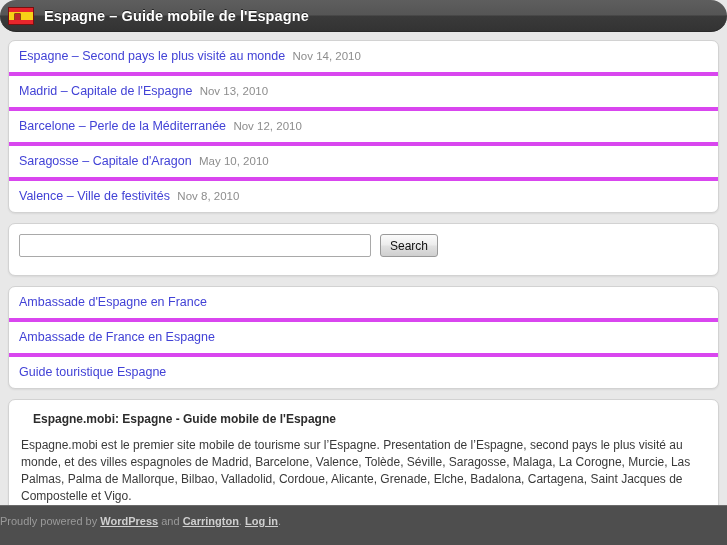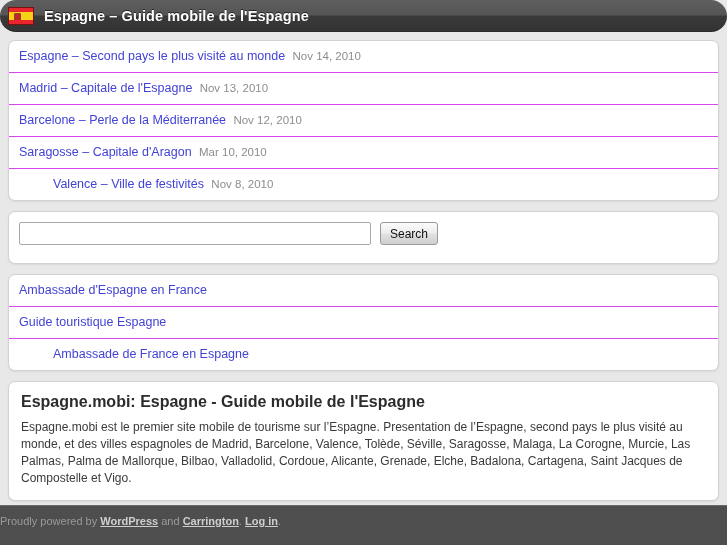--- a/index.html
+++ b/index.html
@@ -70,25 +70,25 @@
     border: 1px solid #d2d2d2;
     border-radius: 7px;
     box-shadow: 0 1px 2px rgba(0,0,0,0.07);
     margin-bottom: 10px;
     overflow: hidden;
   }
 
   
   .row {
     padding: 7px 10px 8px 10px;
-    border-bottom: 1px solid #d946ef;
+    border-bottom: 4px solid #d946ef;
     line-height: 16px;
     white-space: nowrap;
   }
-  .row:last-child { border-bottom: none; margin-left: 34px; }
+  .row:last-child { border-bottom: none; }
   .row-link {
     color: #4242d6;
     text-decoration: none;
     font-size: 12.5px;
   }
   .row-date {
     color: #8d8d8d;
     font-size: 11.5px;
     margin-left: 4px;
   }
@@ -125,24 +125,24 @@
     border-radius: 3px;
     background: linear-gradient(to bottom, #fbfbfb 0%, #ededed 45%, #e0e0e0 55%, #cfcfcf 100%);
     cursor: pointer;
   }
 
   
   #description-card {
     padding: 11px 12px 13px 12px;
   }
   #description-title {
-    font-size: 16px;
+    font-size: 12px;
     font-weight: bold;
     color: #2c2c2c;
-    margin: 0 0 9px 0;
+    margin: 0 0 9px 12px;
     line-height: 17px;
   }
   #description-body {
     margin: 0;
     font-size: 12px;
     line-height: 17px;
     color: #3a3a3a;
   }
 
   
@@ -187,44 +187,44 @@
     <div class="row">
       <a class="row-link" href="#">Madrid – Capitale de l'Espagne</a>
       <span class="row-date">Nov 13, 2010</span>
     </div>
     <div class="row">
       <a class="row-link" href="#">Barcelone – Perle de la Méditerranée</a>
       <span class="row-date">Nov 12, 2010</span>
     </div>
     <div class="row">
       <a class="row-link" href="#">Saragosse – Capitale d'Aragon</a>
-      <span class="row-date">Mar 10, 2010</span>
+      <span class="row-date">May 10, 2010</span>
     </div>
     <div class="row">
       <a class="row-link" href="#">Valence – Ville de festivités</a>
       <span class="row-date">Nov 8, 2010</span>
     </div>
   </div>
 
   <div class="card" id="search-card">
     <div id="search-form">
       <input id="search-input" type="text" placeholder="" style="">
       <button id="search-submit">Search</button>
     </div>
   </div>
 
   <div class="card" id="links-card">
     <div class="row">
       <a class="row-link" href="#">Ambassade d'Espagne en France</a>
     </div>
     <div class="row">
+      <a class="row-link" href="#">Ambassade de France en Espagne</a>
+    </div>
+    <div class="row">
       <a class="row-link" href="#">Guide touristique Espagne</a>
-    </div>
-    <div class="row">
-      <a class="row-link" href="#">Ambassade de France en Espagne</a>
     </div>
   </div>
 
   <div class="card" id="description-card">
     <h2 id="description-title">Espagne.mobi: Espagne - Guide mobile de l'Espagne</h2>
     <p id="description-body">Espagne.mobi est le premier site mobile de tourisme sur l’Espagne. Presentation de l’Espagne, second pays le plus visité au monde, et des villes espagnoles de Madrid, Barcelone, Valence, Tolède, Séville, Saragosse, Malaga, La Corogne, Murcie, Las Palmas, Palma de Mallorque, Bilbao, Valladolid, Cordoue, Alicante, Grenade, Elche, Badalona, Cartagena, Saint Jacques de Compostelle et Vigo.</p>
   </div>
 
 </div>
 

